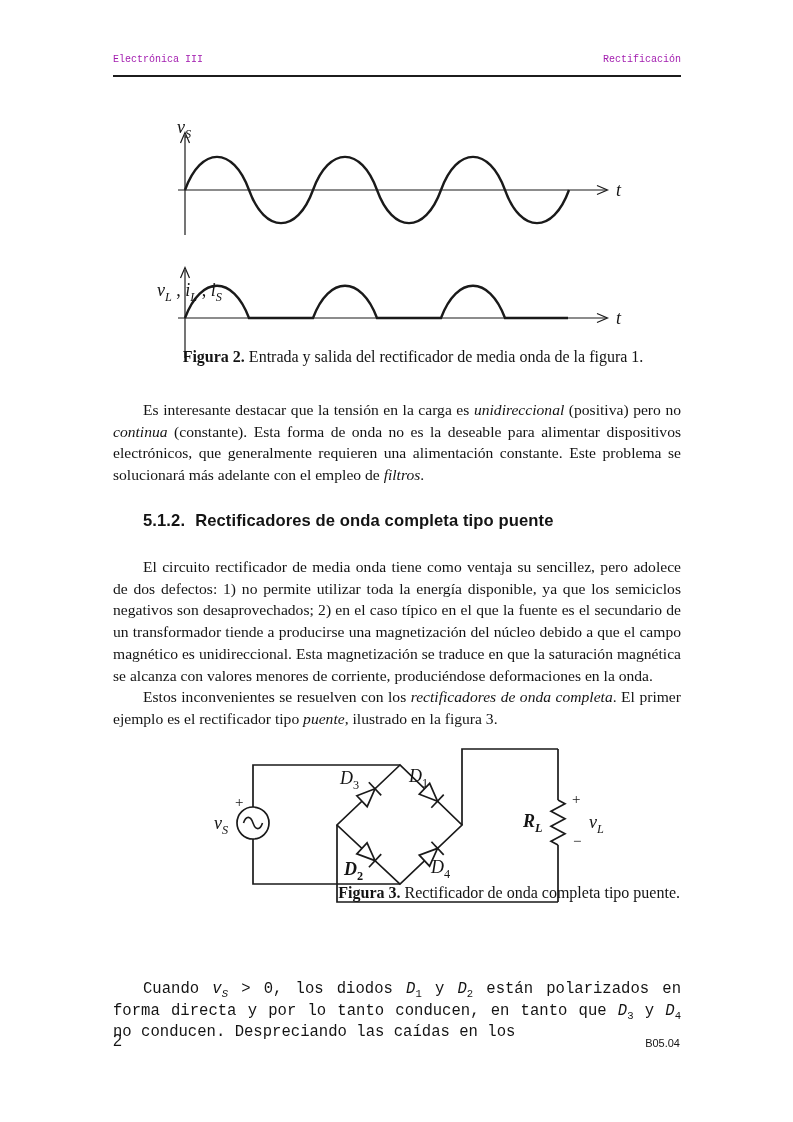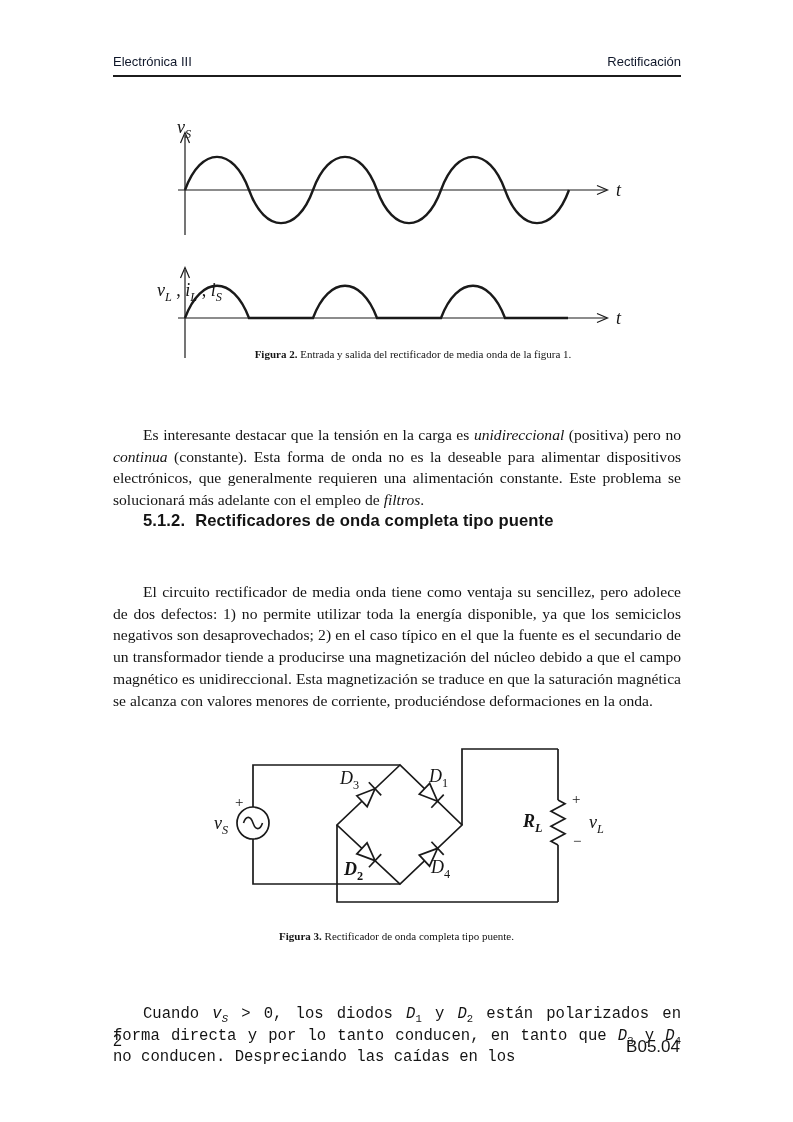--- a/index.html
+++ b/index.html
@@ -4,29 +4,29 @@
 <style>
   * { margin:0; padding:0; box-sizing:border-box; }
   html,body { background:#e8e8e8; }
   .page {
     position:relative; width:793px; height:1122px; margin:0 auto;
     background:#ffffff; color:#141414; overflow:hidden;
     font-family:"Liberation Serif", serif;
   }
   .abs { position:absolute; }
   
-  .hdr { font-family:Liberation Sans, sans-serif; font-size:13px; color:#0f172a; }
+  .hdr { font-family:Liberation Mono, monospace; font-size:10px; color:#a21caf; }
   .rule { left:113px; right:112px; top:75px; height:2px; background:#1c1c1c; }
   .ftr-left  { font-family:"Liberation Sans", sans-serif; font-size:16px; }
-  .ftr-right { font-family:"Liberation Sans", sans-serif; font-size:17px;text-align:right; }
+  .ftr-right { font-family:"Liberation Sans", sans-serif; font-size:11px;text-align:right; }
   
-  .body-block { left:113px; width:568px; font-size:15.6px; line-height:21.7px; text-align:justify;margin-top:25px; }
+  .body-block { left:113px; width:568px; font-size:15.6px; line-height:21.7px; text-align:justify; }
   .body-block p { text-indent:30px; }
   sub { font-size:68%; line-height:0; }
-  .caption { text-align:center; font-size:11px; }
+  .caption { text-align:center; font-size:16px; }
   .heading {
     font-family:"Liberation Sans", sans-serif; font-weight:bold;
     font-size:16.6px; letter-spacing:0.1px;
   }
   .heading .num { margin-right:10px; }
   
   .figlabel { font-size:18px; font-style:normal; }
   .figlabel i { font-family:"Liberation Serif", serif; }
   .sign { font-size:15px; }
   svg { display:block; }
@@ -74,20 +74,21 @@
   <div class="abs body-block" style="top:399px;">
     <p><span>Es interesante destacar que la tensión en la carga es </span><i>unidireccional</i><span> (positiva) pero no </span><i>continua</i><span> (constante). Esta forma de onda no es la deseable para alimentar dispositivos electrónicos, que generalmente requieren una alimentación constante. Este problema se solucionará más adelante con el empleo de </span><i>filtros</i><span>.</span></p>
   </div>
 
   <div class="abs heading" style="left:143px; top:511px;">
     <span class="num">5.1.2.</span><span>Rectificadores de onda completa tipo puente</span>
   </div>
 
   <div class="abs body-block" style="top:556px;">
     <p><span>El circuito rectificador de media onda tiene como ventaja su sencillez, pero adolece de dos defectos: 1) no permite utilizar toda la energía disponible, ya que los semiciclos negativos son desaprovechados; 2) en el caso típico en el que la fuente es el secundario de un transformador tiende a producirse una magnetización del núcleo debido a que el campo magnético es unidireccional. Esta magnetización se traduce en que la saturación magnética se alcanza con valores menores de corriente, produciéndose deformaciones en la onda.</span></p>
+    <p><span>Estos inconvenientes se resuelven con los </span><i>rectificadores de onda completa</i><span>. El primer ejemplo es el rectificador tipo </span><i>puente</i><span>, ilustrado en la figura 3.</span></p>
   </div>
 
   <svg class="abs" style="left:210px; top:738px;" width="400" height="176" viewBox="0 0 400 176">
     <g stroke="#1a1a1a" stroke-width="1.7" fill="none">
 
       <path d="M 43 69 L 43 27 L 190 27"></path>
       <path d="M 43 101 L 43 146 L 190 146"></path>
 
       <path d="M 190 27 L 127 87 L 190 146 L 252 87 Z"></path>
 
@@ -118,29 +119,29 @@
       <g transform="translate(221,116.5) rotate(-43.1)">
         <polygon points="-9,-7.5 -9,7.5 9,0" fill="#ffffff"></polygon>
           <line x1="9" y1="-9" x2="9" y2="9"></line>
       </g>
     </g>
   </svg>
 
   <div class="abs sign" style="left:235px; top:794px;">+</div>
   <div class="abs figlabel" style="left:214px; top:813px;"><i>v</i><sub style="font-style: italic;">S</sub></div>
   <div class="abs figlabel" style="left:340px; top:768px;"><i>D</i><sub>3</sub></div>
-  <div class="abs figlabel" style="left:429px; top:766px;"><i>D</i><sub>1</sub></div>
+  <div class="abs figlabel" style="left:409px; top:766px;"><i>D</i><sub>1</sub></div>
   <div class="abs figlabel" style="left:344px; top:859px;font-weight:bold;"><i>D</i><sub>2</sub></div>
   <div class="abs figlabel" style="left:431px; top:857px;"><i>D</i><sub>4</sub></div>
   <div class="abs figlabel" style="left:523px; top:811px;font-weight:bold;"><i>R</i><sub style="font-style: italic;">L</sub></div>
   <div class="abs sign" style="left:572px; top:791px;">+</div>
   <div class="abs sign" style="left:573px; top:833px;">−</div>
   <div class="abs figlabel" style="left:589px; top:812px;"><i>v</i><sub style="font-style: italic;">L</sub></div>
 
-  <div class="abs caption" style="left:113px; width:567px; top:930px;"><span style="font-weight: bold;">Figura 3.</span><span> Rectificador de onda completa tipo puente.</span></div>
+  <div class="abs caption" style="left:113px; width:567px; top:884px;text-align:right;"><span style="font-weight: bold;">Figura 3.</span><span> Rectificador de onda completa tipo puente.</span></div>
 
   <div class="abs body-block" style="top:979px;font-family:Liberation Mono, monospace;">
     <p><span>Cuando </span><i>v</i><sub style="font-style: italic;">S</sub><span> &gt; 0, los diodos </span><i>D</i><sub>1</sub><span> y </span><i>D</i><sub>2</sub><span>  están polarizados en forma directa y por lo tanto conducen, en tanto que </span><i>D</i><sub>3</sub><span> y </span><i>D</i><sub>4</sub><span> no conducen. Despreciando las caídas en los</span></p>
   </div>
 
   <div class="abs ftr-left" style="left:113px; top:1032px;">2</div>
   <div class="abs ftr-right" style="right:113px; top:1037px;">B05.04</div>
 
 </div>
 

